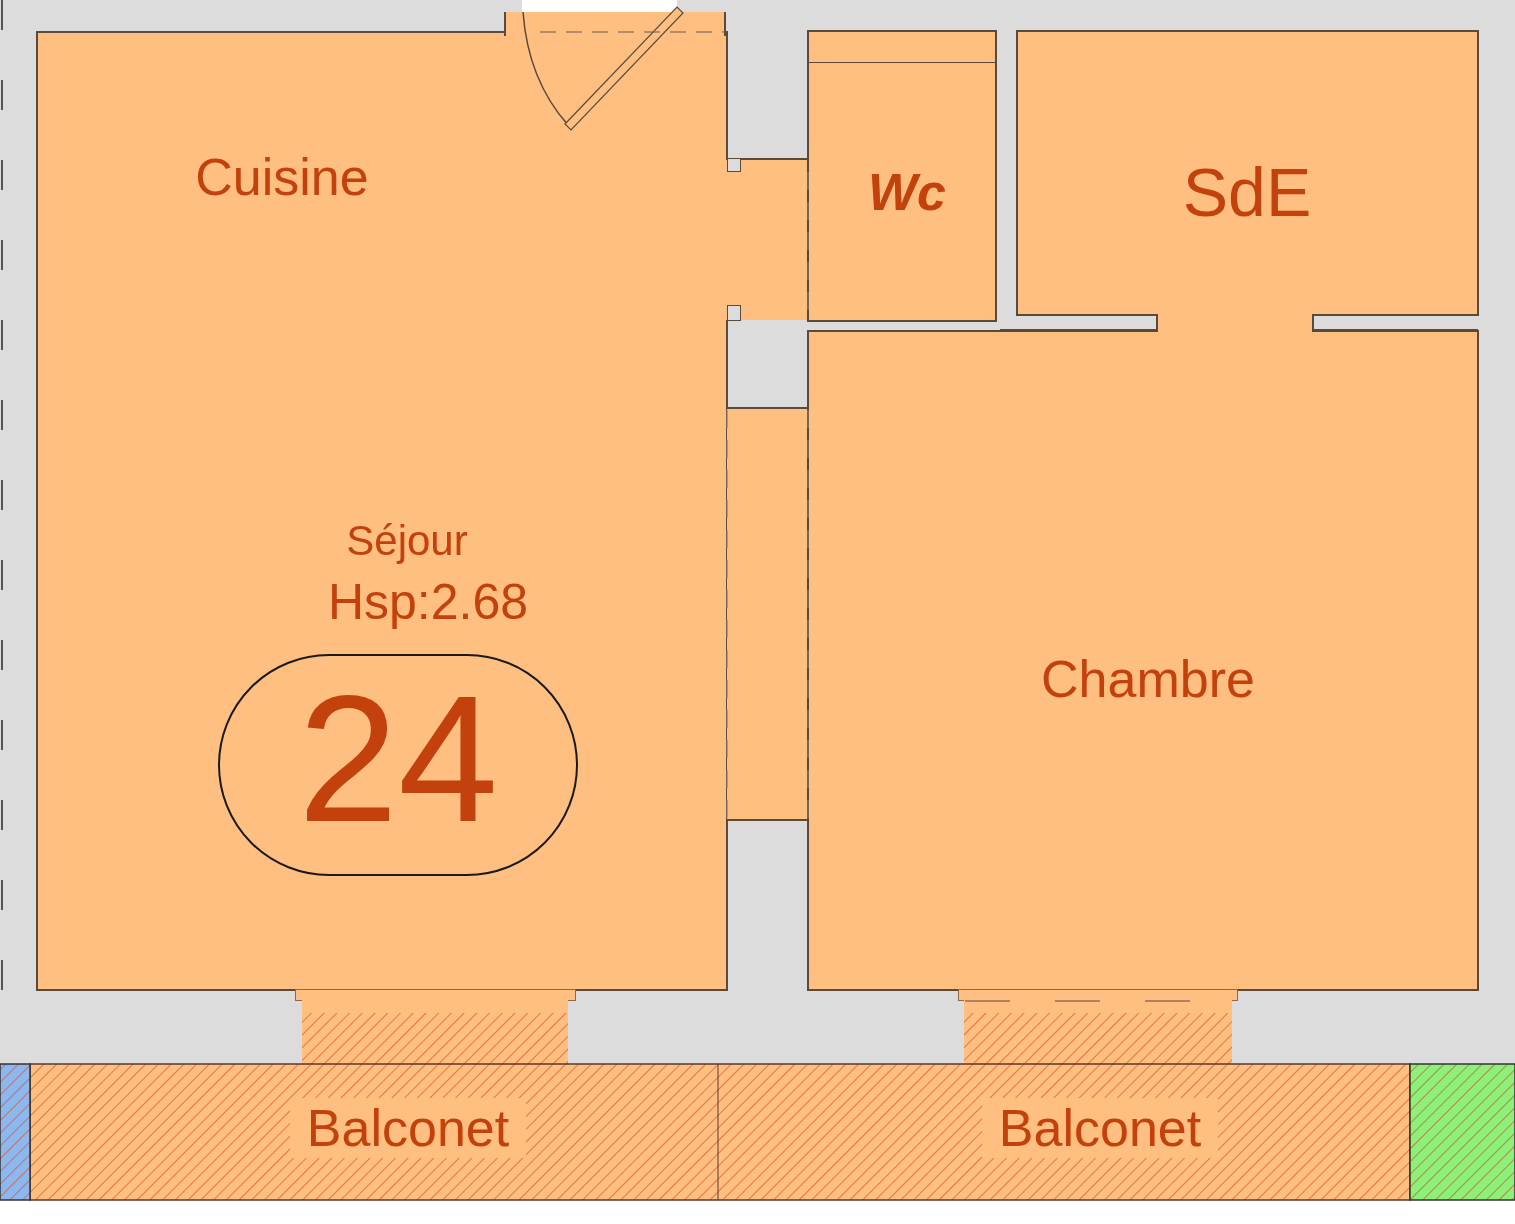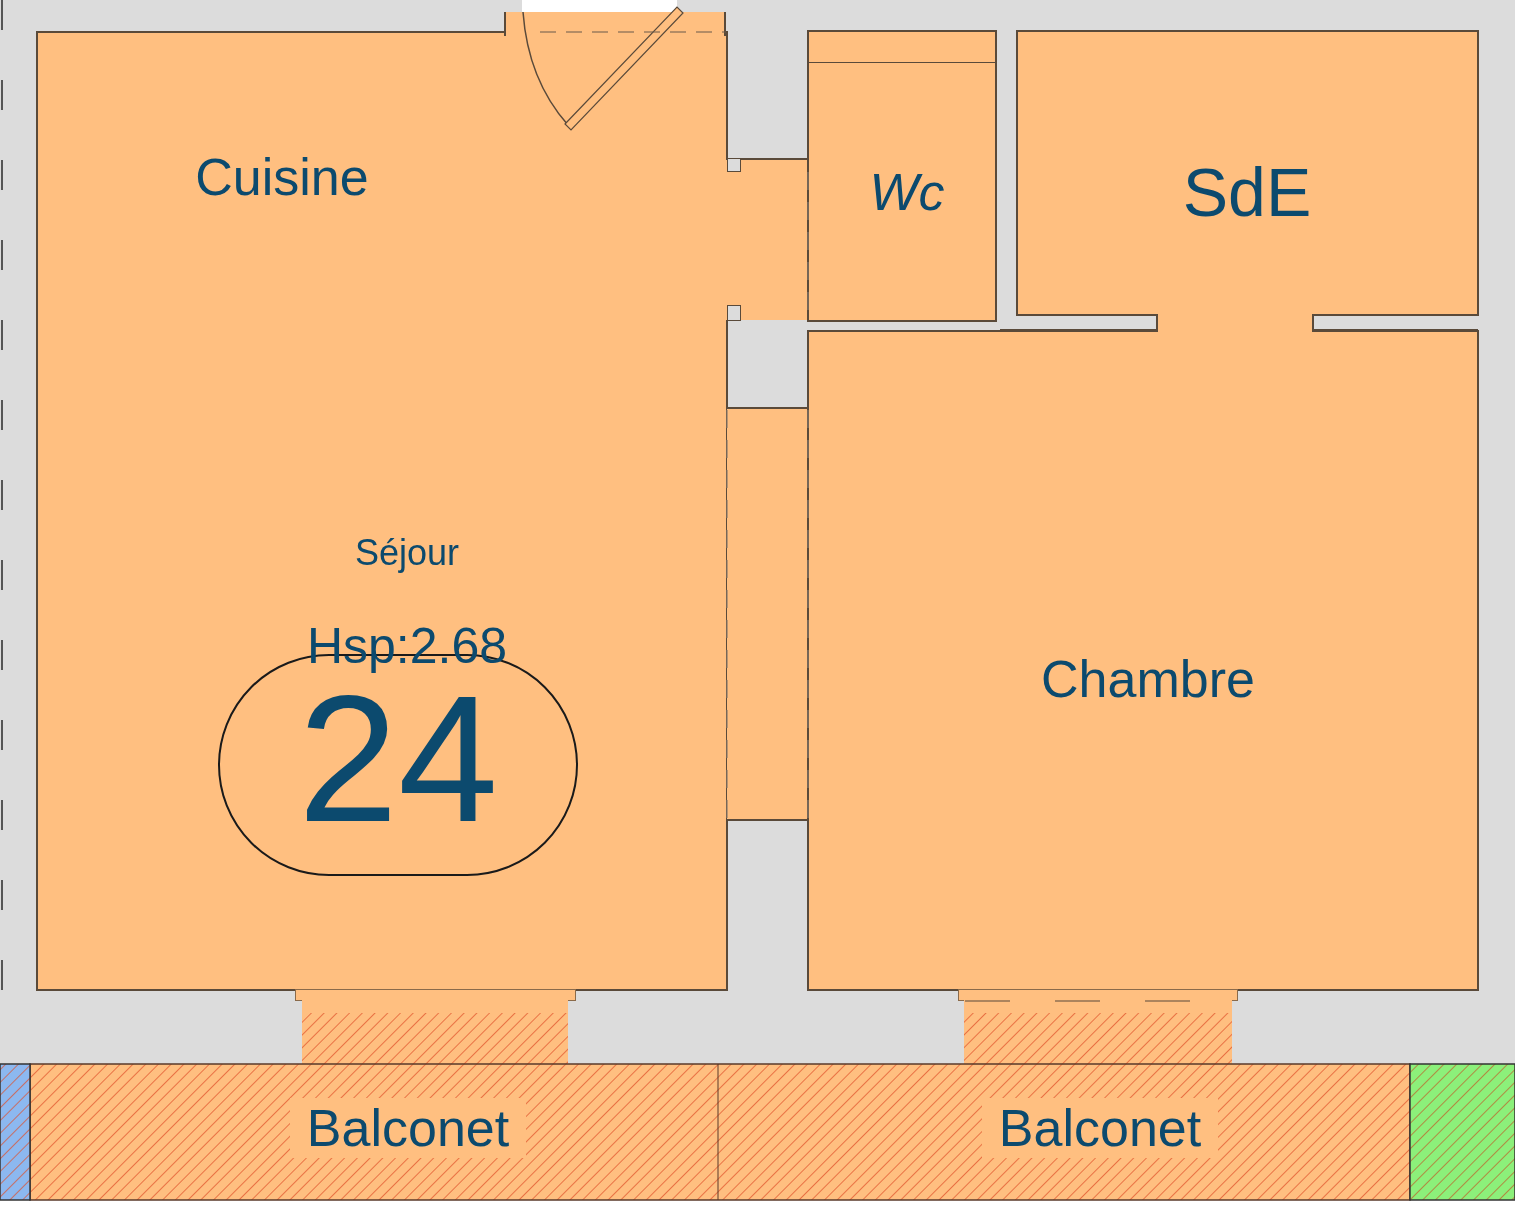--- a/index.html
+++ b/index.html
@@ -1,20 +1,20 @@
 <!DOCTYPE html>
 <html><head>
 <meta charset="utf-8">
 <style>
   html, body { margin: 0; padding: 0; }
   body { width: 1515px; height: 1224px; position: relative; background: #ffffff; overflow: hidden; font-family: "Liberation Sans", sans-serif; }
   .abs { position: absolute; box-sizing: border-box; }
   .wall { background: #dcdcdc; }
   .room { background: #ffbf80; border: 2px solid #5a4a3a; }
-  .label { position: absolute; color: #0c4a6e; font-style: italic; white-space: nowrap; transform: translate(-50%, -50%); }
+  .label { position: absolute; color: #c2410c; font-style: italic; white-space: nowrap; transform: translate(-50%, -50%); }
   svg { position: absolute; left: 0; top: 0; }
 </style>
 </head>
 <body>
 
 <div class="abs wall" style="left:0;top:0;width:1515px;height:1065px;"></div>
 
 <div class="abs" style="left:522px;top:0;width:155px;height:12px;background:#ffffff;"></div>
 
 <div class="abs room" style="left:36px;top:31px;width:692px;height:960px;"></div>
@@ -83,20 +83,20 @@
   <line x1="808" y1="172" x2="808" y2="320" stroke="#8a7a6a" stroke-width="1.2" stroke-dasharray="18 12"></line>
   <line x1="727" y1="410" x2="727" y2="820" stroke="#8a7a6a" stroke-width="1.2" stroke-dasharray="18 12"></line>
   <line x1="808" y1="410" x2="808" y2="820" stroke="#8a7a6a" stroke-width="1.2" stroke-dasharray="18 12"></line>
 
   <line x1="965" y1="1001" x2="1230" y2="1001" stroke="#5a4a3a" stroke-width="1.2" stroke-dasharray="45 45"></line>
 
   <rect x="219" y="655" width="358" height="220" rx="110" ry="110" fill="none" stroke="#1a1a1a" stroke-width="2"></rect>
 </svg>
 
 <div class="label" style="left:282px;top:177px;font-size:52px;font-style:normal;">Cuisine</div>
-<div class="label" style="left:407px;top:541px;font-size:36px;font-style:normal;margin-top:12px;">Séjour</div>
-<div class="label" style="left:407px;top:602px;font-size:50px;font-style:normal;margin-top:44px;">Hsp:2.68</div>
+<div class="label" style="left:407px;top:541px;font-size:42px;font-style:normal;">Séjour</div>
+<div class="label" style="left:428px;top:602px;font-size:50px;font-style:normal;">Hsp:2.68</div>
 <div class="label" style="left:398px;top:758px;font-size:180px;font-style:normal;text-align:right;">24</div>
-<div class="label" style="left:907px;top:192px;font-size:52px;">Wc</div>
+<div class="label" style="left:907px;top:192px;font-size:52px;font-weight:bold;">Wc</div>
 <div class="label" style="left:1247px;top:192px;font-size:68px;font-style:normal;">SdE</div>
 <div class="label" style="left:1148px;top:651px;font-size:52px;font-style:normal;margin-top:28px;">Chambre</div>
 <div class="label" style="left:408px;top:1128px;font-size:52px;font-style:normal;">Balconet</div>
 <div class="label" style="left:1100px;top:1128px;font-size:52px;font-style:normal;">Balconet</div>
 
 </body></html>

